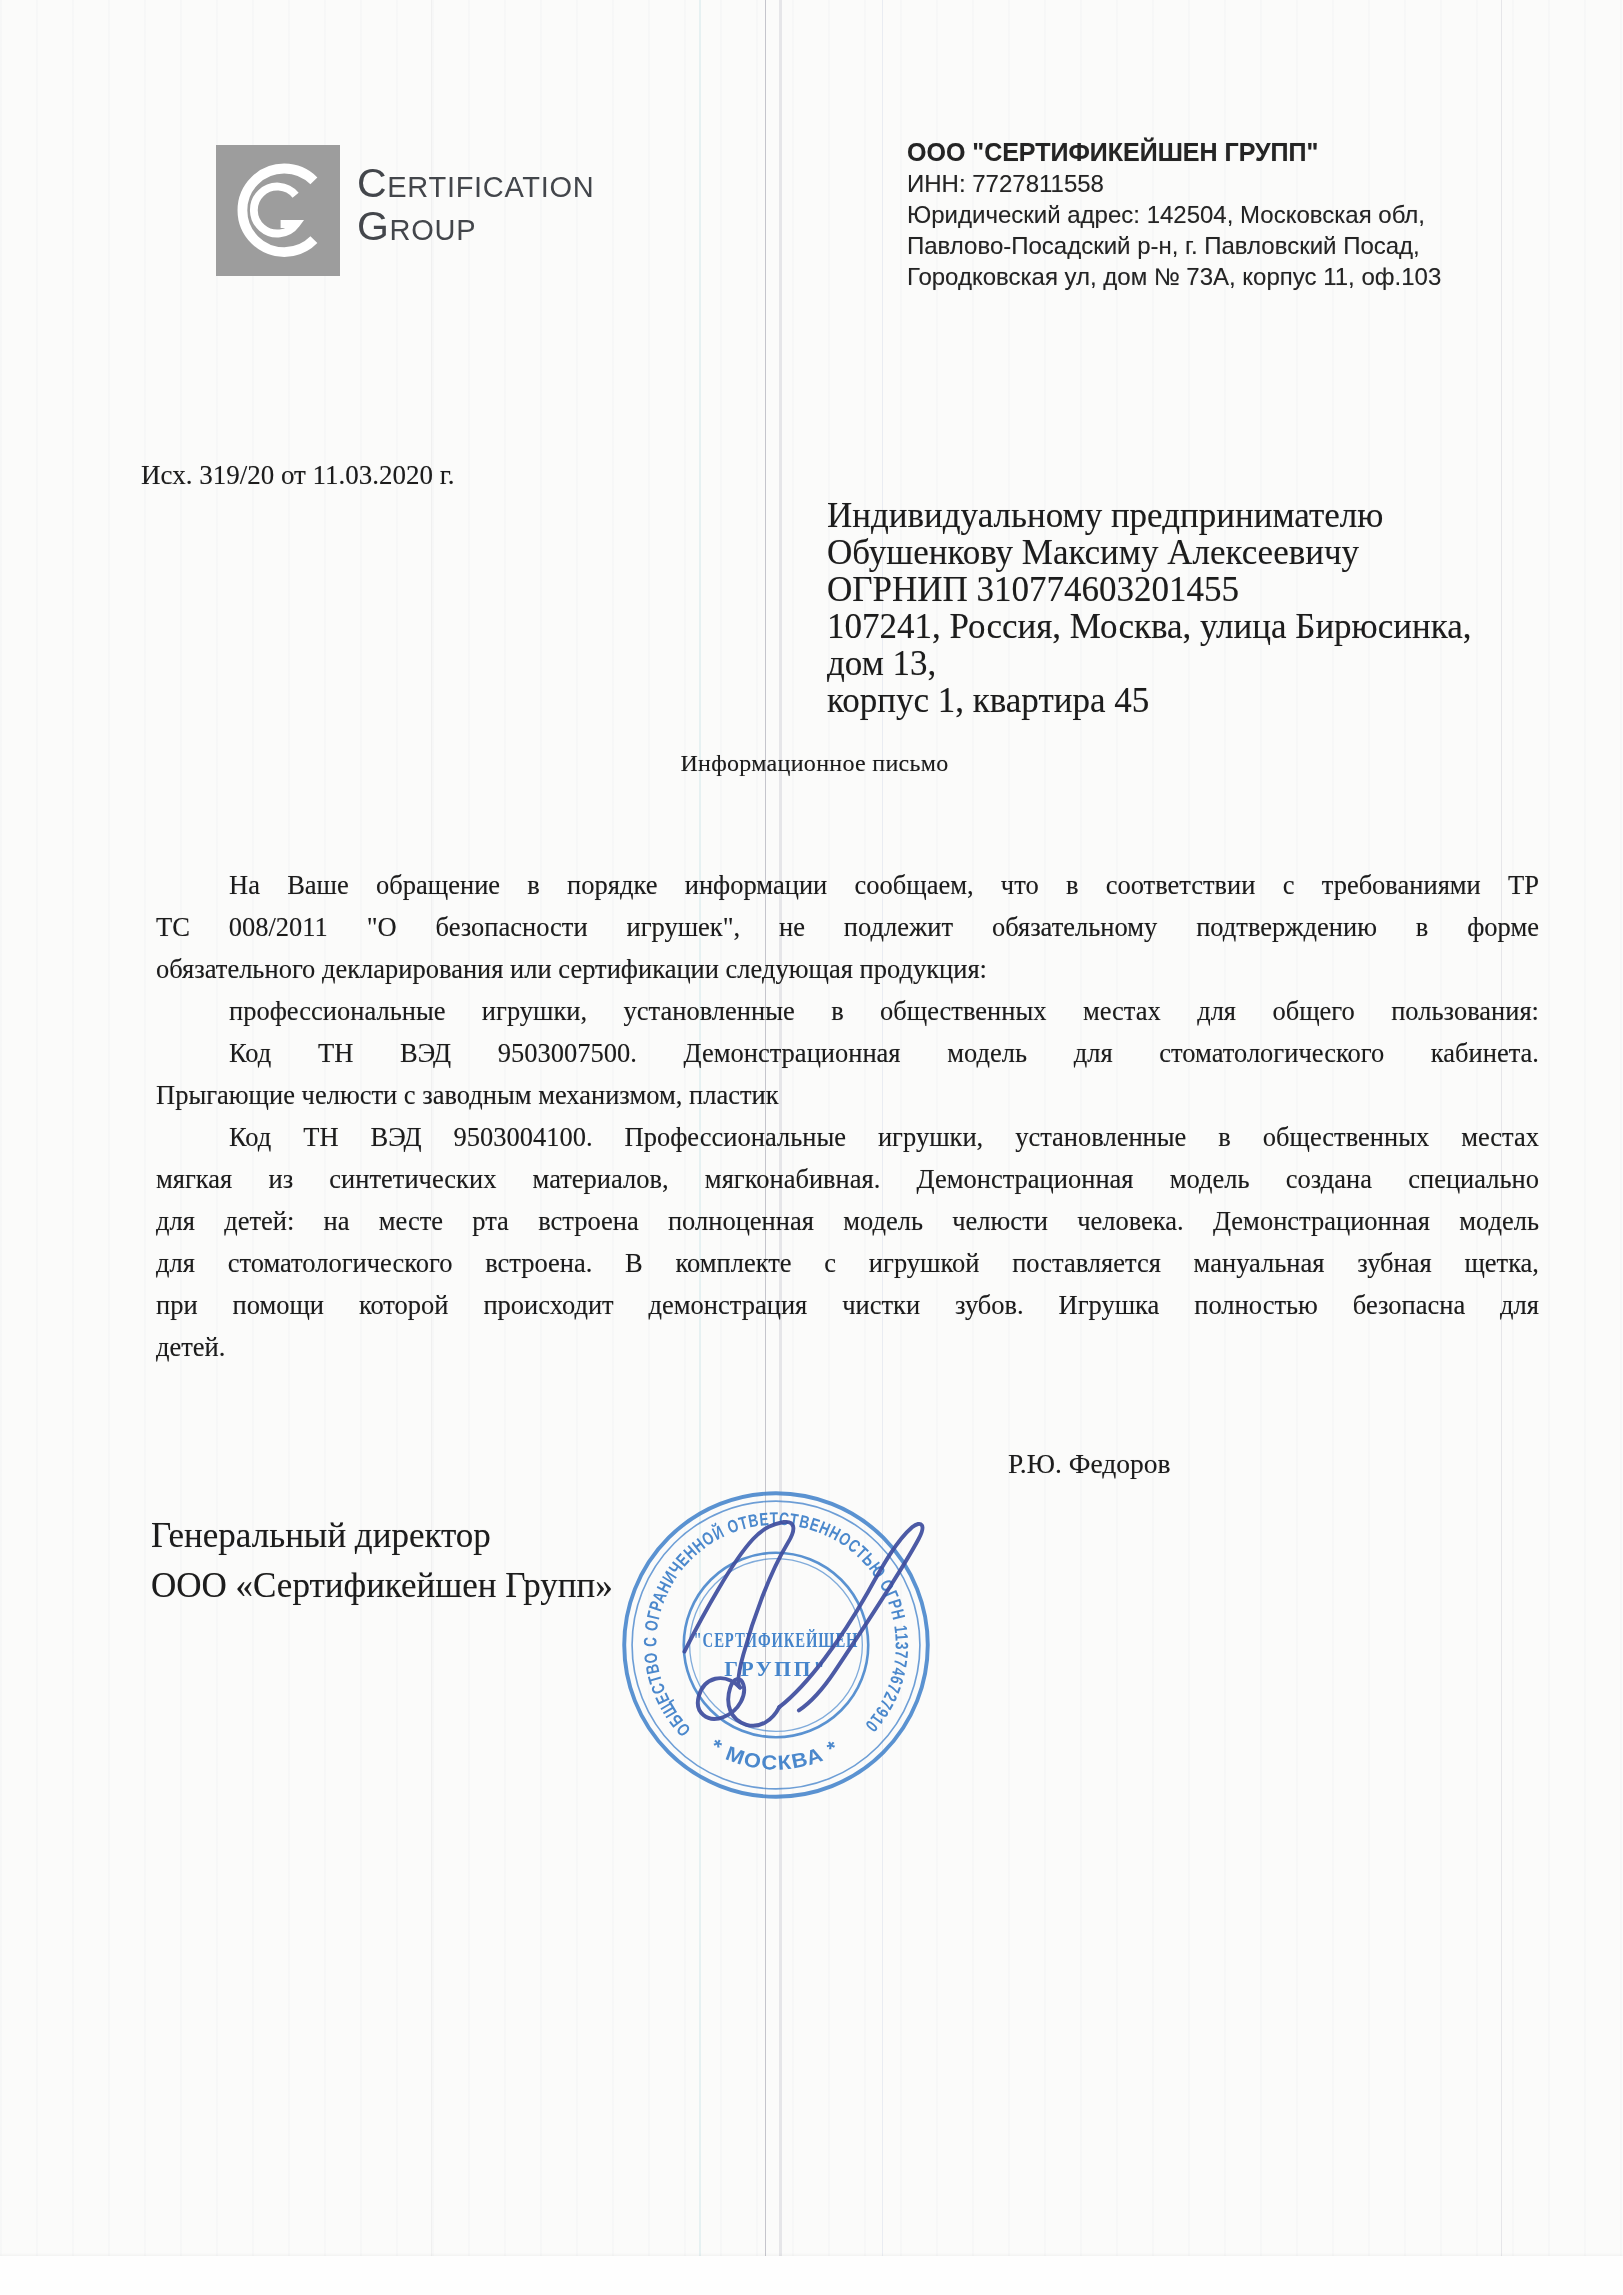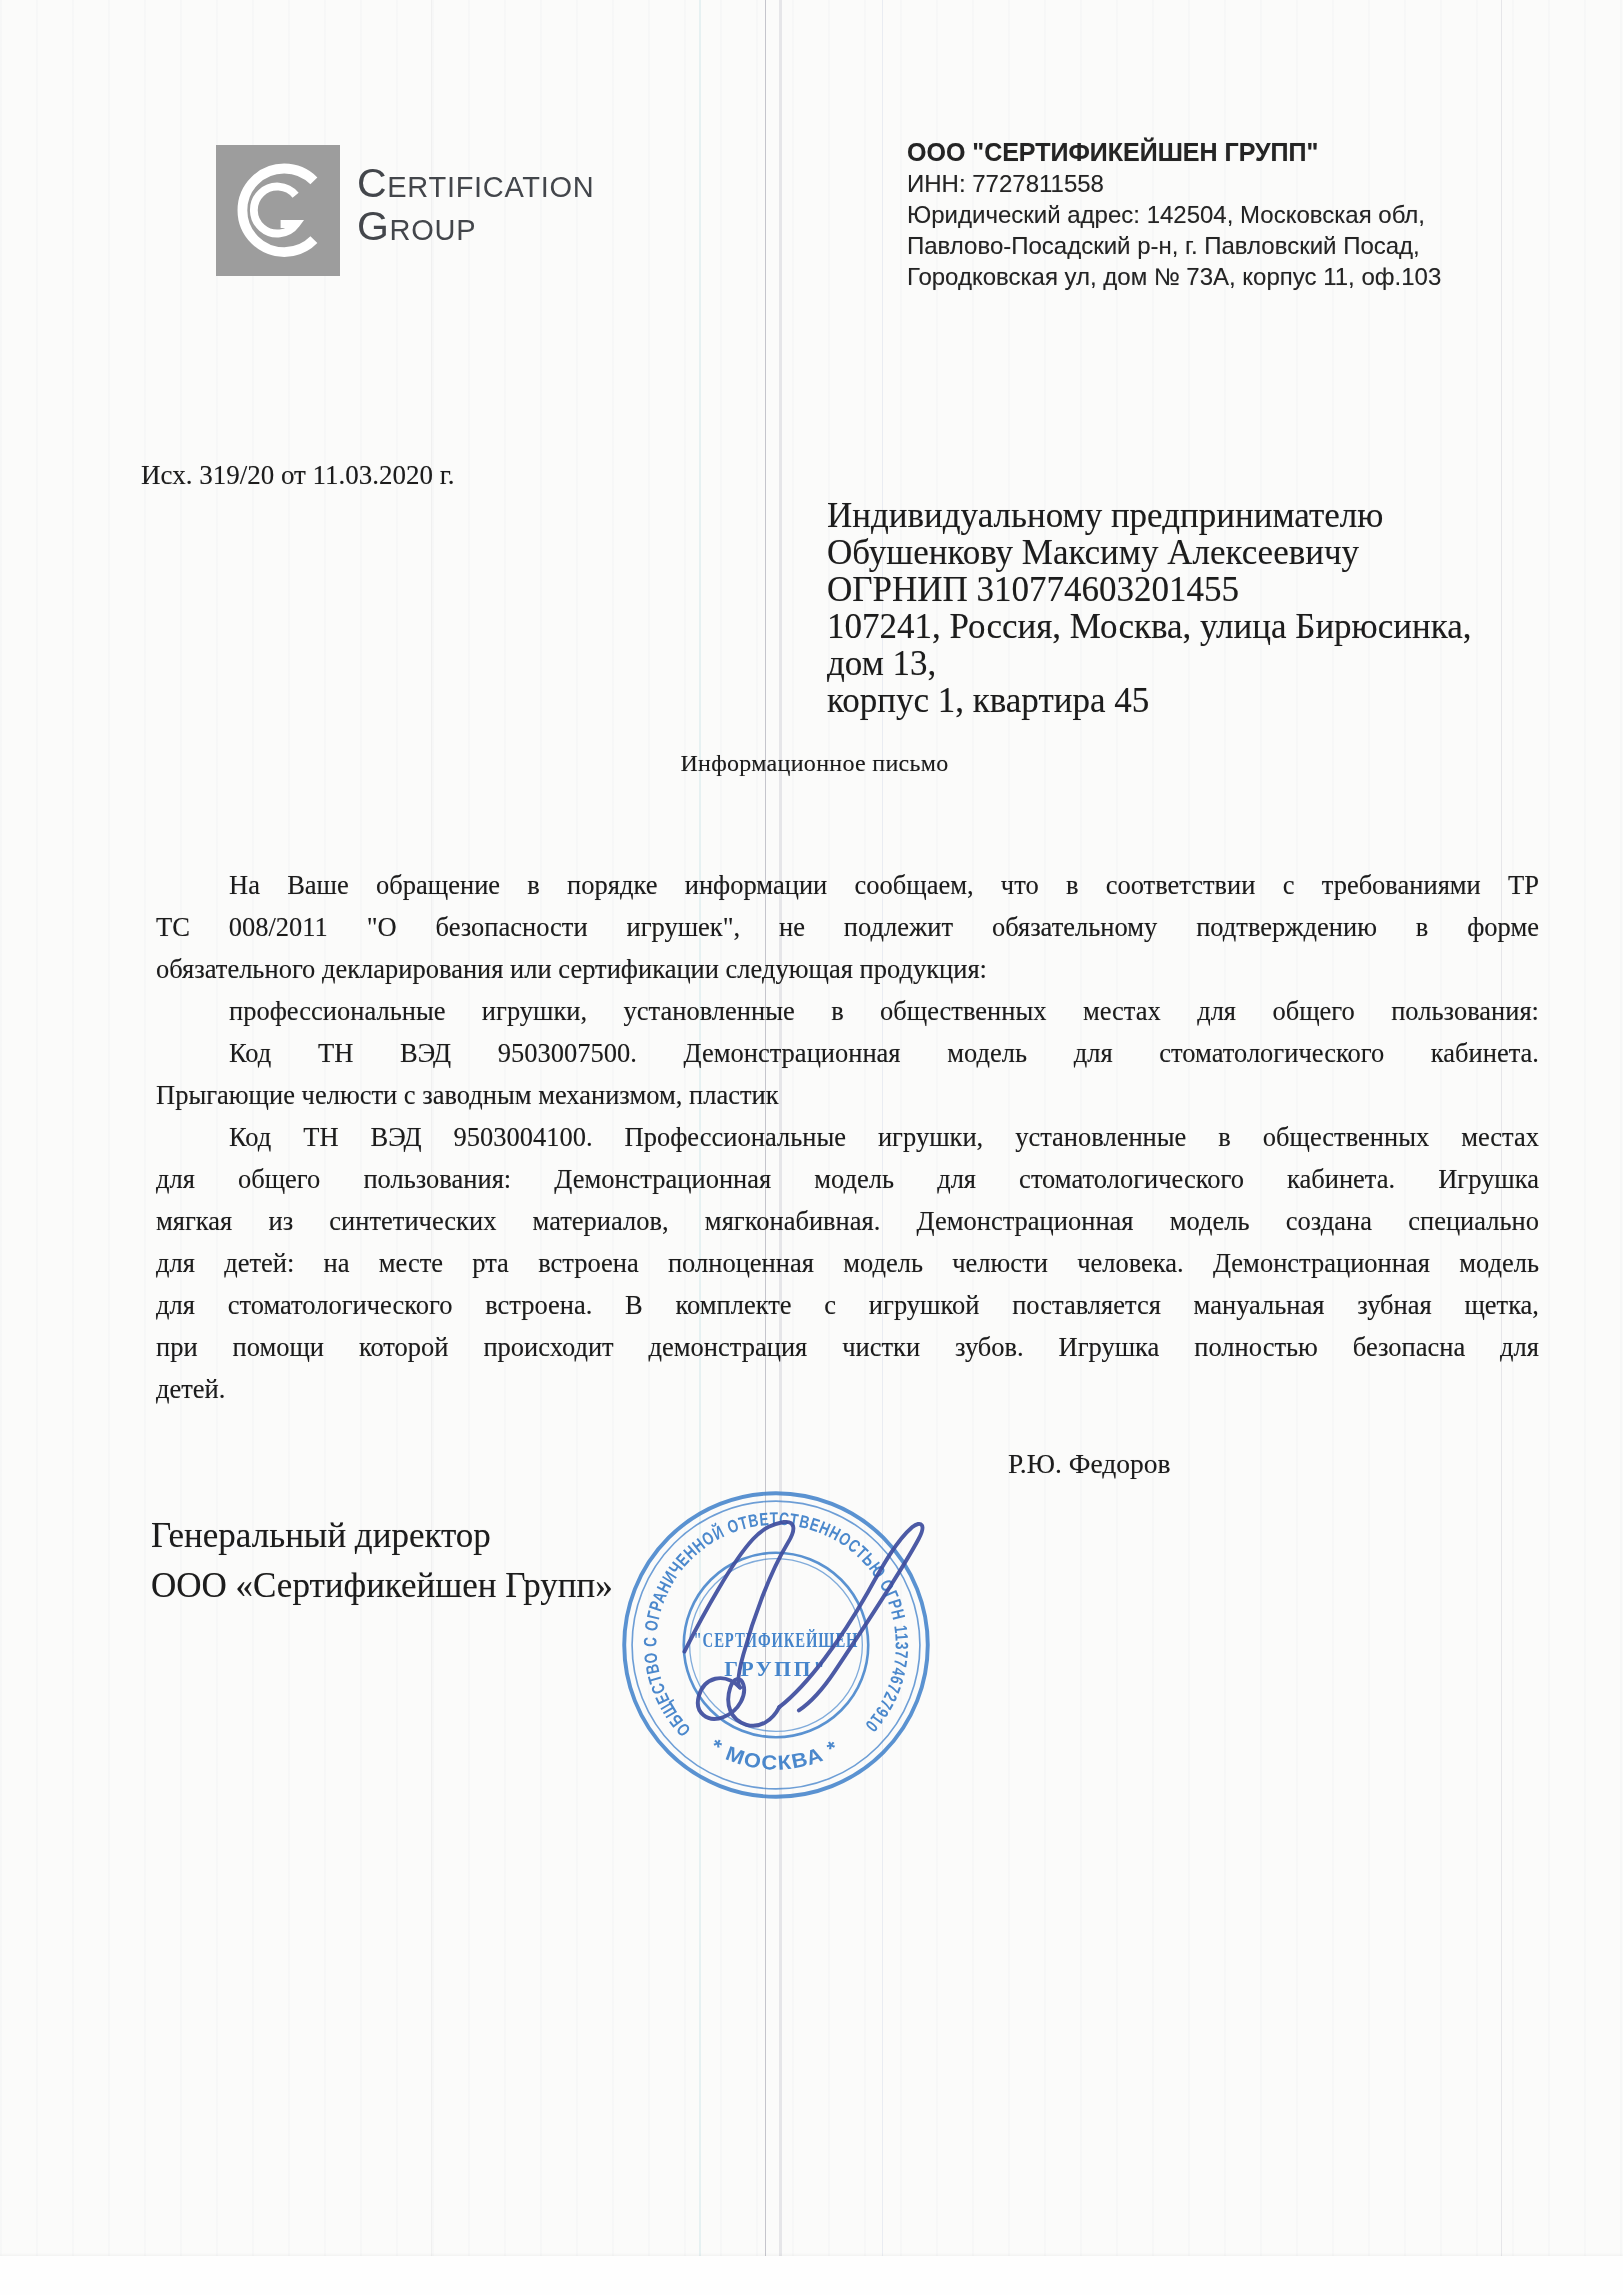--- a/index.html
+++ b/index.html
@@ -132,21 +132,20 @@
 <div class="abs title serif-soft">Информационное письмо</div>
 
 <div class="abs body-text serif-soft">
   <div class="ln indent">На Ваше обращение в порядке информации сообщаем, что в соответствии с требованиями ТР</div>
   <div class="ln">ТС 008/2011 "О безопасности игрушек",  не подлежит обязательному подтверждению в форме</div>
   <div class="ln end">обязательного декларирования или сертификации следующая продукция:</div>
   <div class="ln indent">профессиональные игрушки, установленные в общественных местах для общего пользования:</div>
   <div class="ln indent">Код ТН ВЭД 9503007500. Демонстрационная модель для стоматологического кабинета.</div>
   <div class="ln end">Прыгающие челюсти с заводным механизмом, пластик</div>
   <div class="ln indent">Код ТН ВЭД 9503004100. Профессиональные игрушки, установленные в общественных местах</div>
-  <div class="ln">для общего пользования: Демонстрационная модель для стоматологического кабинета. Игрушка</div>
   <div class="ln">мягкая из синтетических материалов, мягконабивная. Демонстрационная модель создана специально</div>
   <div class="ln">для детей: на месте рта встроена полноценная модель челюсти человека. Демонстрационная модель</div>
   <div class="ln">для стоматологического встроена. В комплекте с игрушкой поставляется мануальная зубная щетка,</div>
   <div class="ln">при помощи которой происходит демонстрация чистки зубов. Игрушка полностью безопасна для</div>
   <div class="ln end">детей.</div>
 </div>
 
 <div class="abs sig-left serif-soft">
   <div>Генеральный директор</div>
   <div>ООО «Сертификейшен Групп»</div>

